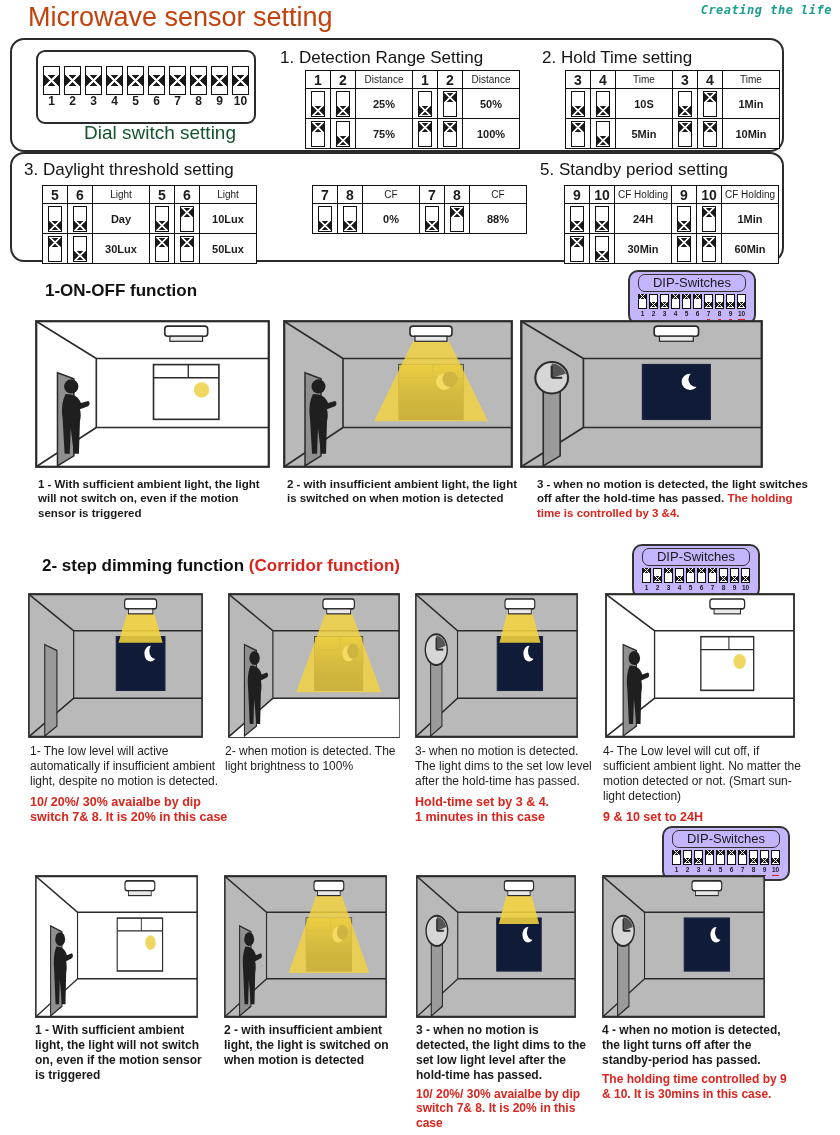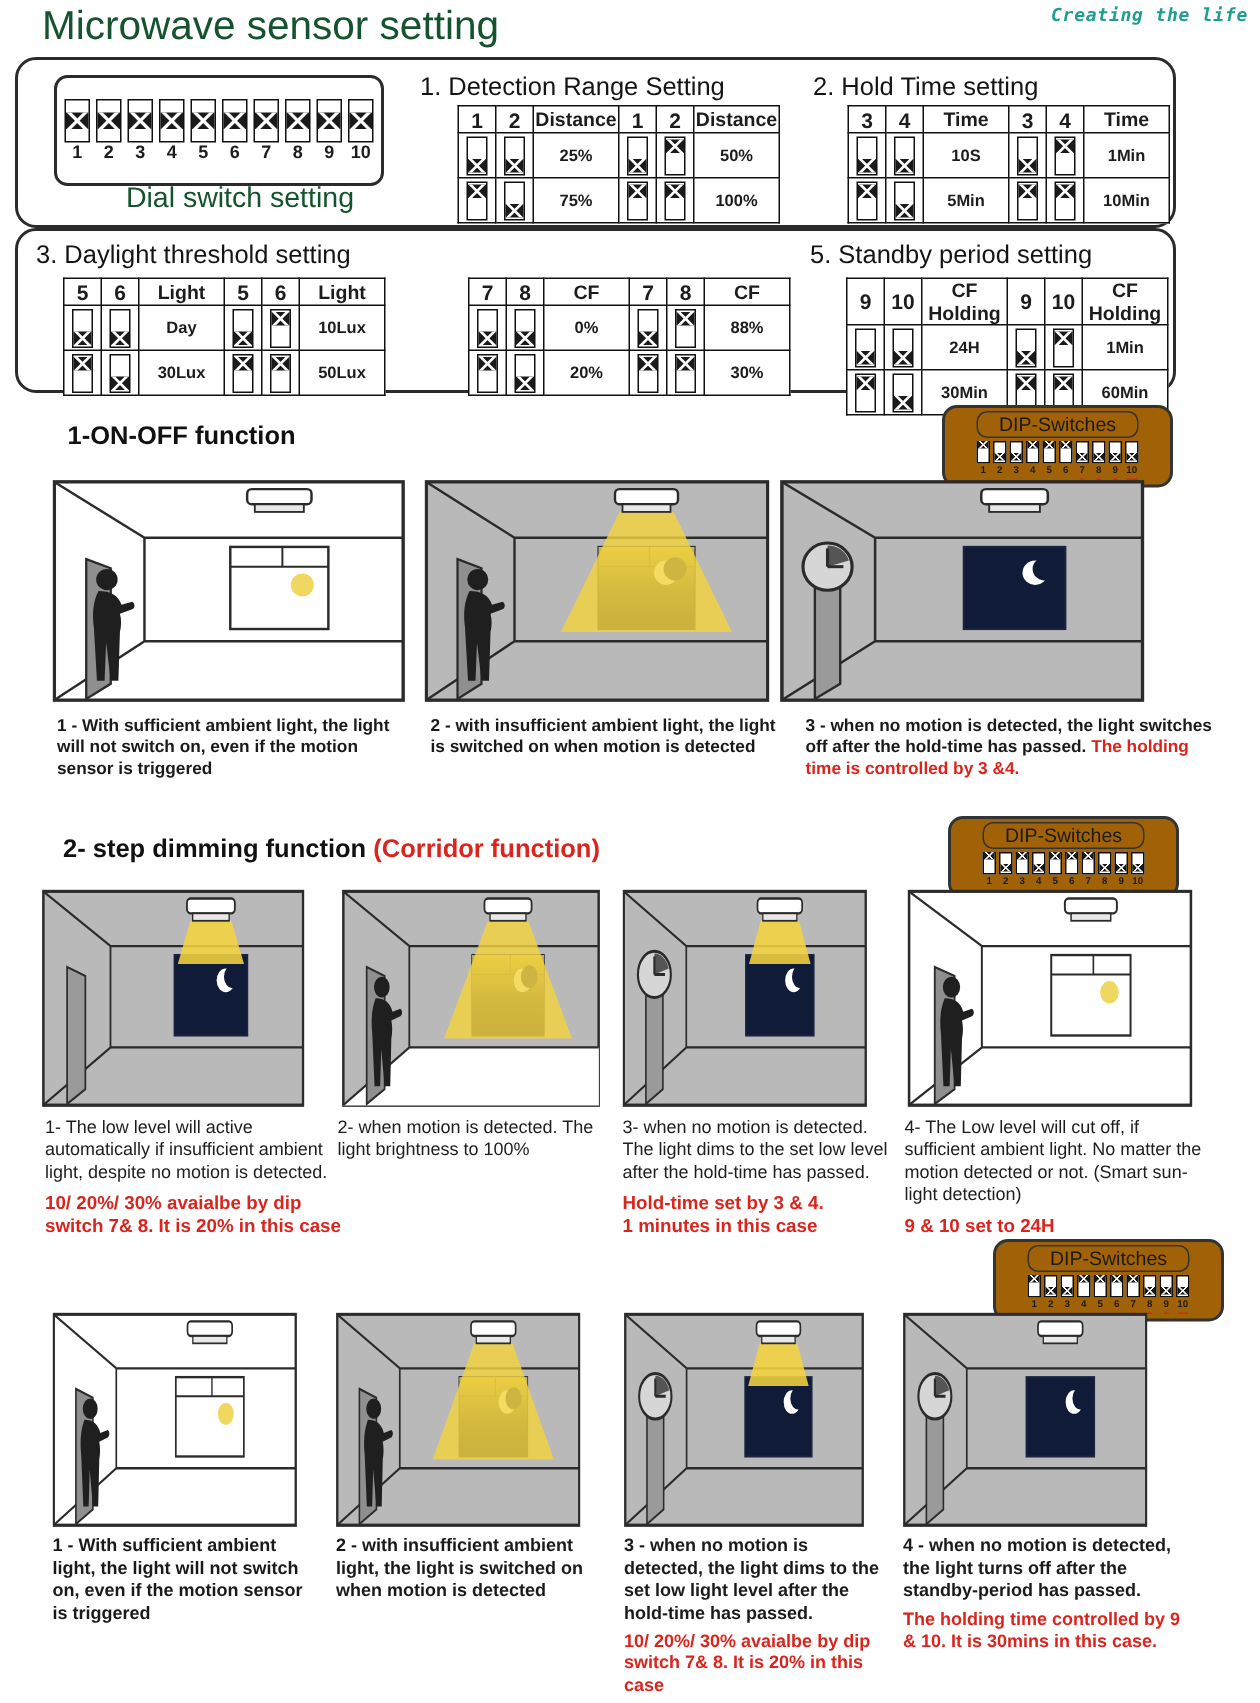--- a/index.html
+++ b/index.html
@@ -3,21 +3,21 @@
 <meta charset="utf-8">
 <style>
   html,body{margin:0;padding:0;background:#fff;}
   .page{position:relative;width:840px;height:1135px;background:#fff;overflow:hidden;
         font-family:"Liberation Sans",sans-serif;color:#1c1c1c;}
   .abs{position:absolute;}
 
   
   .brand{position:absolute;top:3px;right:8px;font-family:"DejaVu Sans Mono",monospace;
          font-style:italic;font-weight:bold;font-size:12px;color:#1d9e8f;letter-spacing:.5px;}
-  .page-title{position:absolute;left:28px;top:2px;font-size:27px;font-weight:normal;color:#14532d;}
+  .page-title{position:absolute;left:28px;top:2px;font-size:27px;font-weight:normal;color:#c2410c;}
 
   
   .bigbox{position:absolute;border:2.5px solid #2b2b2b;border-radius:14px;background:#fff;}
   .box1{left:10px;top:38px;width:770px;height:110px;}
   .box2{left:10px;top:152px;width:770px;height:106px;}
 
   
   .dial-rect{position:absolute;left:24px;top:10px;width:216px;height:70px;border:2px solid #2b2b2b;border-radius:9px;
              display:flex;align-items:center;justify-content:center;gap:6px;}
   .dial-sw{display:flex;flex-direction:column;align-items:center;width:15px;}
@@ -34,26 +34,26 @@
   .dial-sw .sw{width:15px;height:27px;} .dial-sw .sw .knob{height:11px;margin-top:-5px;}
 
   
   .set-title{position:absolute;font-size:17px;color:#141414;white-space:nowrap;}
   .cfg{position:absolute;border-collapse:collapse;background:#fff;}
   .cfg td{border:1.5px solid #111;text-align:center;vertical-align:middle;padding:0;}
   .cfg td.c-sw{width:24px;} .cfg td.c-val{width:56px;}
   .cfg tr:first-child td{height:17px;}
   .cfg tr td{height:29px;}
   .cfg .num{font-size:14px;font-weight:bold;}
-  .cfg .vh{font-size:13px;font-weight:bold;}
+  .cfg .vh{font-size:10px;font-weight:normal;}
   .cfg .val{font-size:11px;font-weight:bold;}
 
   
-  .dip-badge{position:absolute;width:118px;border:2px solid #333;border-radius:10px;background:#a16207;
-             padding:2px 16px 3px;text-align:center;}
+  .dip-badge{position:absolute;width:118px;border:2px solid #333;border-radius:10px;background:#c4b5fd;
+             padding:2px 3px 3px;text-align:center;}
   .dip-title{border:1.8px solid #333;border-radius:7px;font-size:13px;color:#1a1a1a;margin:0 5px 2px;line-height:1.25;}
   .dip-row{display:flex;justify-content:center;gap:2.5px;}
   .dip-sw{display:flex;flex-direction:column;align-items:center;width:8.5px;}
   .dip-sw .sw{width:7px;height:13px;border-width:1.1px;} .dip-sw .sw .knob{height:5px;margin-top:-2.5px;}
   .dip-num{font-size:6.5px;font-weight:bold;line-height:1.5;}
   .dip-num.rl{border-bottom:1.6px solid #d9251d;}
 
   
   .sec-h{position:absolute;font-size:17px;font-weight:bold;color:#111;white-space:nowrap;}
   .sec-h .sub{color:#d9251d;font-weight:bold;}
@@ -249,28 +249,20 @@
               <td class="c-sw num">8</td>
               <td class="c-val vh">CF</td>
             </tr>
             <tr>
               <td><span class="sw down "><span class="knob"></span></span></td>
               <td><span class="sw down "><span class="knob"></span></span></td>
               <td class="val">0%</td>
               <td><span class="sw down "><span class="knob"></span></span></td>
               <td><span class="sw up "><span class="knob"></span></span></td>
               <td class="val">88%</td>
-            </tr>
-            <tr>
-              <td><span class="sw up "><span class="knob"></span></span></td>
-              <td><span class="sw down "><span class="knob"></span></span></td>
-              <td class="val">20%</td>
-              <td><span class="sw up "><span class="knob"></span></span></td>
-              <td><span class="sw up "><span class="knob"></span></span></td>
-              <td class="val">30%</td>
             </tr>
           </tbody>
         </table>
       </div>
     <div class="set-title" style="left:528px;top:6px">5. Standby period setting</div>
     <div class="abs" style="left:552px;top:31px">
         <table class="cfg" style="position: static;">
           <tbody>
             <tr>
               <td class="c-sw num">9</td>

